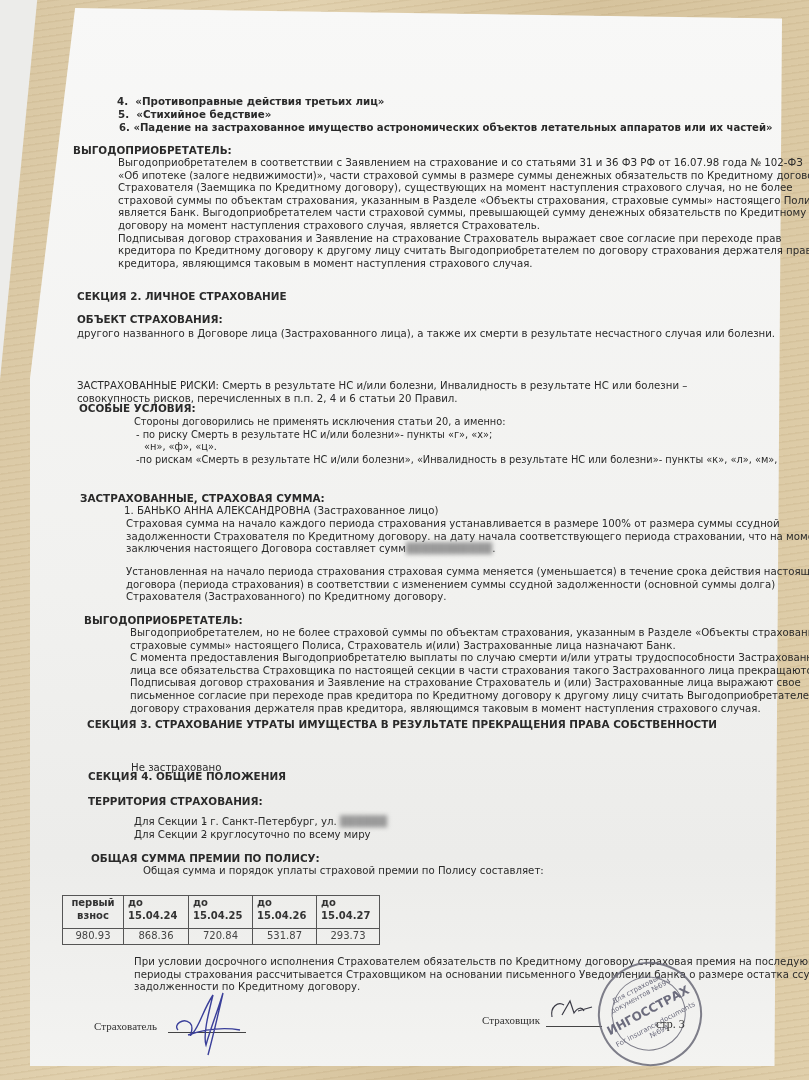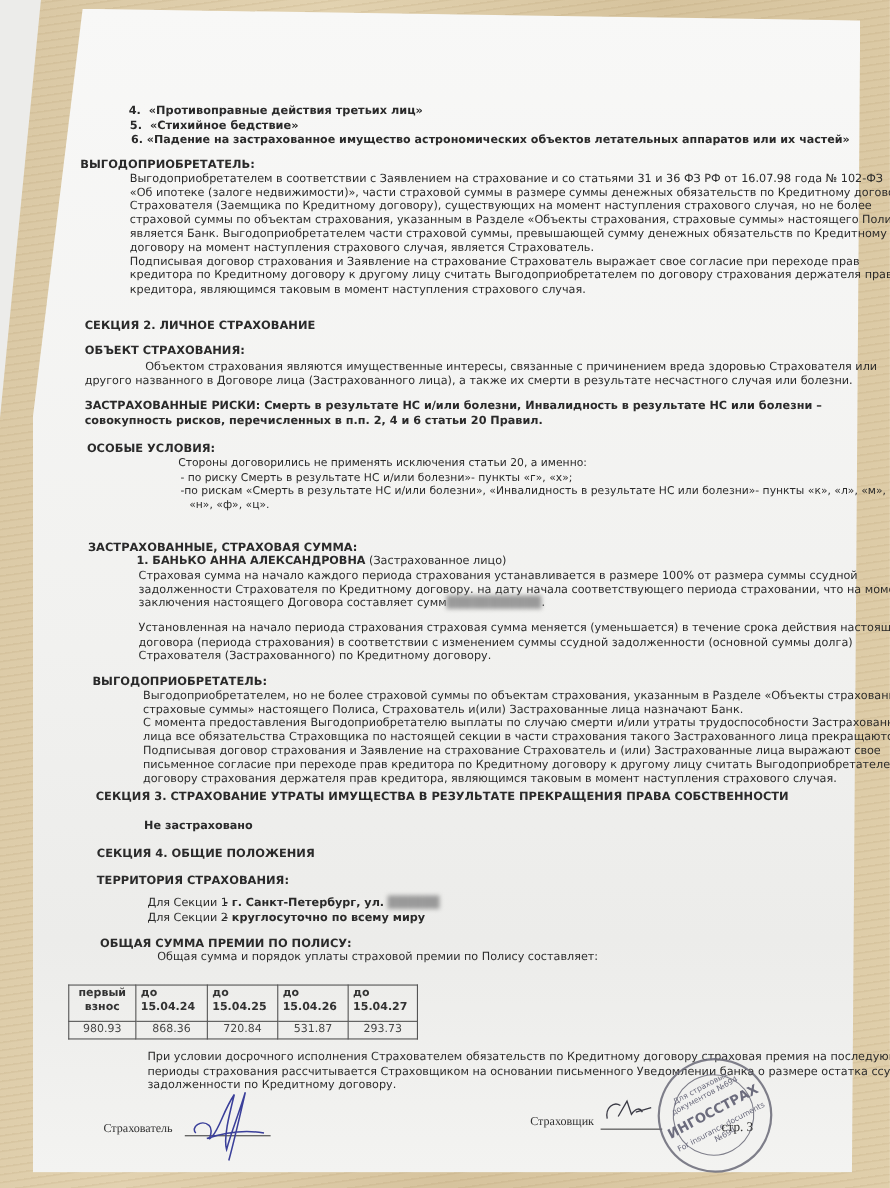--- a/index.html
+++ b/index.html
@@ -18,21 +18,21 @@
     background:#ececea; clip-path: polygon(0 0, 62% 0, 0 100%);
   }
   .page {
     position:absolute; left:30px; top:8px; width:752px; height:1058px;
     background: linear-gradient(180deg, #f8f8f7 0%, #f1f1ef 55%, #ececea 80%, #f3f3f1 100%);
     clip-path: polygon(6% 0, 100% 1%, 99% 100%, 0 100%, 0 35%);
     box-shadow: 0 0 6px rgba(0,0,0,0.2);
   }
   .content { position:absolute; left:0; top:0; width:809px; height:778px; font-size:10.2px; line-height:12.6px; }
   .abs { position:absolute; }
-  .bold { font-weight:bold; }
+  .bold { font-weight:normal;margin-top:16px; }
   .u { }
   .h { font-weight:bold; font-size:10.4px; }
   .list-item { font-weight:bold; font-size:10.3px; }
   table.prem { border-collapse:collapse; font-size:10px; }
   table.prem td { border:1px solid #555; padding:1px 4px; vertical-align:top; }
   table.prem .hd { font-weight:bold; height:30px; color:#333; }
   table.prem .val { text-align:center; color:#444; height:13px; }
   .sig-line { position:absolute; border-bottom:1px solid #444; height:0; }
   .serif { font-family: "Liberation Serif", "DejaVu Serif", serif; font-size:11px; color:#333; }
   .blur { filter: blur(2px); color:#999; }
@@ -77,34 +77,33 @@
     <div>является Банк. Выгодоприобретателем части страховой суммы, превышающей сумму денежных обязательств по Кредитному</div>
     <div>договору на момент наступления страхового случая, является Страхователь.</div>
     <div>Подписывая договор страхования и Заявление  на страхование Страхователь выражает свое согласие при переходе прав</div>
     <div>кредитора по Кредитному договору к другому лицу считать Выгодоприобретателем по договору страхования держателя прав</div>
     <div>кредитора, являющимся таковым в момент наступления страхового случая.</div>
   </div>
 
   <div class="abs h u" style="left:77px;top:290px;">СЕКЦИЯ 2. ЛИЧНОЕ СТРАХОВАНИЕ</div>
   <div class="abs h" style="left:77px;top:313px;">ОБЪЕКТ СТРАХОВАНИЯ:</div>
   <div class="abs" style="left:77px;top:328px;white-space:nowrap;">
-    <div style="padding-left:55px;">Объектом страхования являются имущественные интересы, связанные с причинением вреда здоровью Страхователя или</div>
     <div>другого названного в Договоре лица (Застрахованного лица), а также их смерти в результате несчастного случая или болезни.</div>
   </div>
   <div class="abs bold" style="left:77px;top:364px;white-space:nowrap;">
     <div>ЗАСТРАХОВАННЫЕ РИСКИ: Смерть в результате НС и/или болезни, Инвалидность в результате НС или болезни –</div>
     <div>совокупность рисков, перечисленных в п.п. 2, 4 и 6 статьи 20 Правил.</div>
   </div>
 
   <div class="abs h" style="left:79px;top:402px;">ОСОБЫЕ УСЛОВИЯ:</div>
-  <div class="abs" style="left:134px;top:416px;white-space:nowrap;font-size:9.8px;margin-left:28px;">
+  <div class="abs" style="left:134px;top:416px;white-space:nowrap;font-size:9.8px;">
     <div>Стороны договорились не применять исключения статьи 20, а именно:</div>
     <div style="padding-left:2px;">- по риску  Смерть в результате НС и/или болезни»- пункты «г», «х»;</div>
+    <div style="padding-left:10px;">«н», «ф», «ц».</div>
     <div style="padding-left:2px;">-по рискам «Смерть в результате НС и/или болезни», «Инвалидность в результате НС или болезни»- пункты «к», «л», «м»,</div>
-    <div style="padding-left:10px;">«н», «ф», «ц».</div>
   </div>
 
   <div class="abs h" style="left:80px;top:492px;text-align:right;">ЗАСТРАХОВАННЫЕ, СТРАХОВАЯ СУММА:</div>
   <div class="abs" style="left:124px;top:505px;text-align:center;">
     <span class="bold">1. БАНЬКО АННА АЛЕКСАНДРОВНА</span>
     <span>(Застрахованное лицо)</span>
   </div>
   <div class="abs" style="left:126px;top:518px;white-space:nowrap;">
     <div>Страховая сумма на начало каждого периода страхования устанавливается в размере 100% от размера суммы ссудной</div>
     <div>задолженности Страхователя по Кредитному договору. на дату начала соответствующего периода страховании, что на момент</div>

